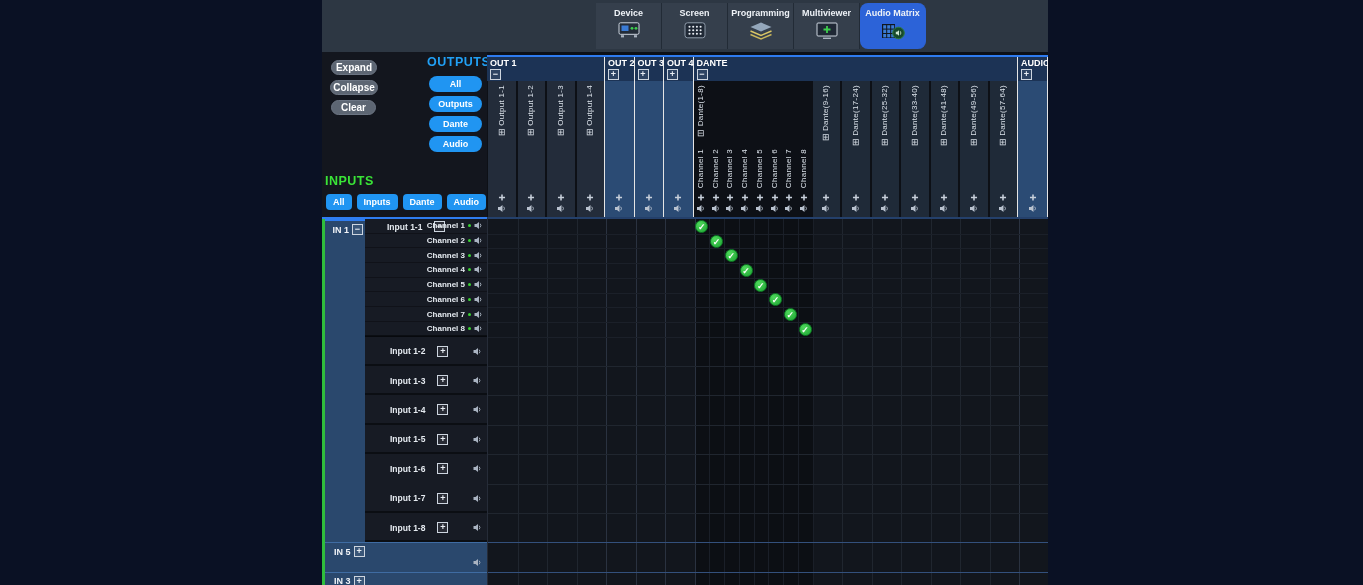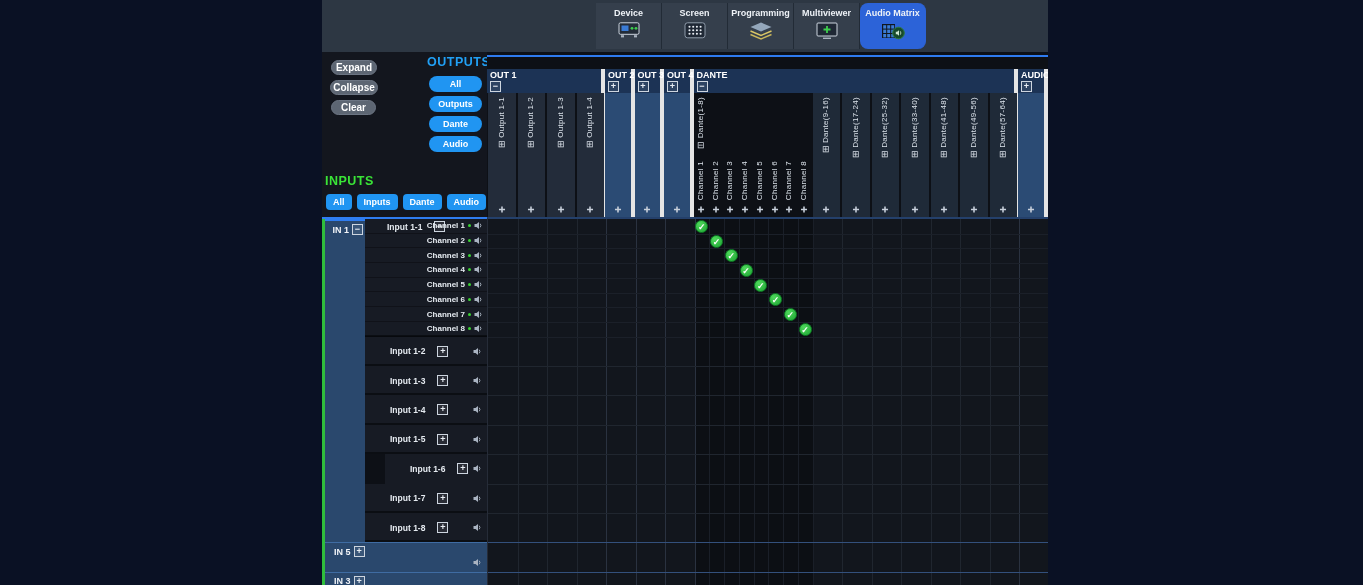--- a/index.html
+++ b/index.html
@@ -19,21 +19,21 @@
   .panel-title{position:absolute;font-size:12.5px;font-weight:bold;letter-spacing:.5px;}
   #outputs-title{left:105px;top:3px;color:#21a0f5;}
   #inputs-title{left:3px;top:122px;color:#3ae437;}
   .vstack-btn{position:absolute;left:107px;width:53px;height:16px;background:#2095f2;border:none;border-radius:8px;
     color:#fff;font-size:9px;font-weight:bold;cursor:pointer;font-family:"Liberation Sans",sans-serif;}
   #in-filters{position:absolute;left:4px;top:142px;display:flex;gap:5px;}
   .hfilter{background:#2095f2;border:none;border-radius:4px;color:#fff;font-size:9px;font-weight:bold;height:16px;
     padding:0 7px;cursor:pointer;font-family:"Liberation Sans",sans-serif;}
   
   #matrix-header{position:absolute;left:165px;top:55px;width:561px;height:160px;background:#0d1016;border-top:2px solid #2e7bf0;box-sizing:content-box;}
-  .col-group{position:absolute;top:12px;height:160px;border-right:4px solid #e5e5e5;box-sizing:border-box;}
+  .col-group{position:absolute;top:0;height:160px;border-right:1px solid #e5e5e5;box-sizing:border-box;}
   .col-strip{position:absolute;left:0;top:0;right:0;height:24px;background:#1c3355;}
   .col-title{position:absolute;left:3px;top:1px;font-size:9px;font-weight:bold;color:#fff;white-space:nowrap;}
   .box{display:inline-block;width:9px;height:9px;border:1px solid #cdd5df;background:rgba(255,255,255,.08);
     font-size:9px;line-height:8px;text-align:center;color:#e8edf3;font-weight:bold;cursor:pointer;}
   .strip-box{position:absolute;left:3px;top:12px;}
   .col-body-steel{position:absolute;left:0;top:24px;right:0;bottom:0;background:#2b4b74;}
   .leaf-col{position:absolute;top:24px;height:136px;background:#232c3a;}
   .leaf-col.dante-sub{background:#1f2a38;}
   .dante-block{position:absolute;top:24px;height:136px;background:#0d1016;}
   .vlabel{position:absolute;writing-mode:vertical-rl;transform:rotate(180deg);white-space:nowrap;
@@ -538,21 +538,21 @@
         <div class="input-block" style="top: 205.8px; height: 29.4px;">
           <div class="input-head" style="top: 9px; left: 25px;">
             <span>Input 1-5</span>
             <span class="box">+</span>
           </div>
           <div class="row-spk" style="right: 5px; top: 10px;"><svg width="9" height="9" viewBox="0 0 9 9">
               <path d="M0.5 3 h2 L5 1 v7 L2.5 6 h-2 z" fill="#aab4c2"></path>
               <path d="M6.2 2.7 q1.5 1.8 0 3.6" stroke="#aab4c2" fill="none" stroke-width="0.9"></path>
             </svg></div>
         </div>
-        <div class="input-block" style="top: 235.2px; height: 34px; margin-left: 20px;">
+        <div class="input-block" style="top: 235.2px; height: 34px;">
           <div class="input-head" style="top: 9px; left: 25px;">
             <span>Input 1-6</span>
             <span class="box">+</span>
           </div>
           <div class="row-spk" style="right: 5px; top: 10px;"><svg width="9" height="9" viewBox="0 0 9 9">
               <path d="M0.5 3 h2 L5 1 v7 L2.5 6 h-2 z" fill="#aab4c2"></path>
               <path d="M6.2 2.7 q1.5 1.8 0 3.6" stroke="#aab4c2" fill="none" stroke-width="0.9"></path>
             </svg></div>
         </div>
         <div class="input-block" style="top: 264.6px; height: 29.4px;">

